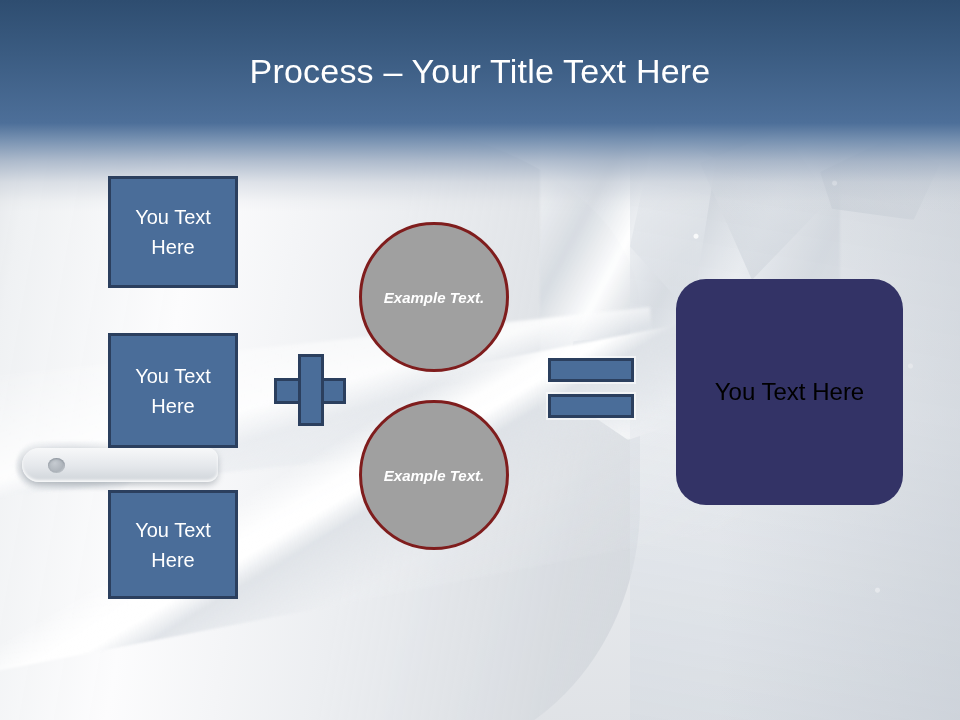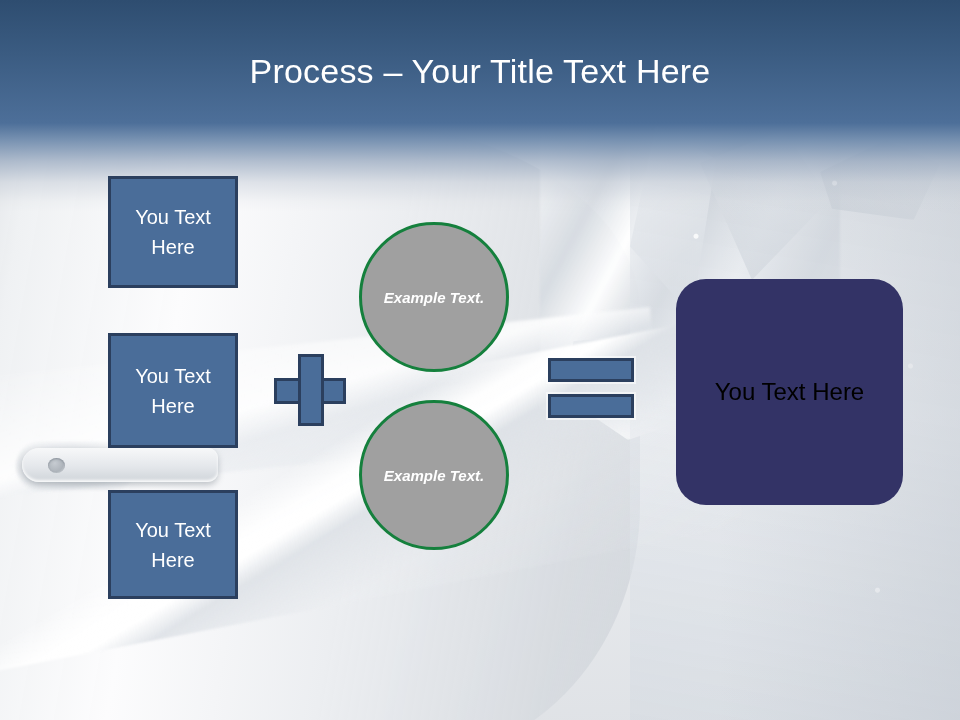--- a/index.html
+++ b/index.html
@@ -265,21 +265,21 @@
   }
   .eq-bar-1 { top: 0; }
   .eq-bar-2 { top: 36px; }
 
   
   .grey-circle {
     position: absolute;
     width: 150px; height: 150px;
     border-radius: 50%;
     background: #a0a0a0;
-    border: 3px solid #15803d;
+    border: 3px solid #7f1d1d;
     box-sizing: border-box;
     display: flex;
     align-items: center;
     justify-content: center;
     color: #ffffff;
     font-size: 15px;
     line-height: 23px;
     font-weight: bold;
     font-style: italic;
     text-align: center;

